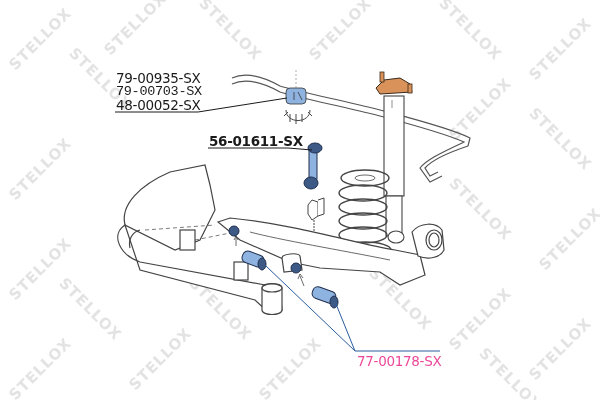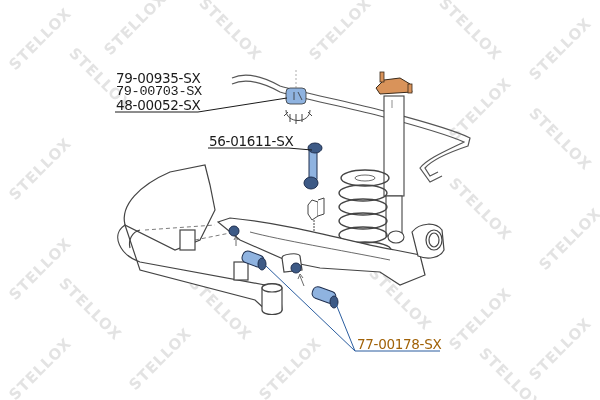--- a/index.html
+++ b/index.html
@@ -1,20 +1,20 @@
 <!DOCTYPE html>
 <html><head>
 <meta charset="utf-8">
 <style>
   html, body { margin: 0; padding: 0; background: #ffffff; }
   body { width: 600px; height: 400px; overflow: hidden; position: relative; font-family: "DejaVu Sans", sans-serif; }
   #stage { position: absolute; left: 0; top: 0; width: 600px; height: 400px; }
   .label { position: absolute; font-family: "DejaVu Sans", sans-serif; font-size: 13.5px; line-height: 14px; letter-spacing: -0.3px; white-space: nowrap; }
   .label.black { color: #1a1a1a; }
-  .label.blue { color: #a16207; }
+  .label.blue { color: #ec4899; margin-top: 17px; }
   .wm { position: absolute; font-family: "DejaVu Sans", sans-serif; font-weight: bold; font-size: 15px; color: #e3e3e3; letter-spacing: 1px; white-space: nowrap; transform-origin: center; }
   svg { position: absolute; left: 0; top: 0; }
 </style>
 </head>
 <body>
 
 <div id="stage">
 
   <div>
     <div class="wm" style="left:0px;top:30px;transform:rotate(-45deg);">STELLOX</div>
@@ -137,19 +137,19 @@
       <polyline points="355,351 336,304" stroke="#2a5d9f"></polyline>
     </g>
   </svg>
 
   <div>
     <div class="label black" style="left:116px;top:71px;">79-00935-SX</div>
     <div class="label black" style="left:116px;top:85px;font-family:Liberation Mono, monospace;">79-00703-SX</div>
     <div class="label black" style="left:116px;top:98px;">48-00052-SX</div>
   </div>
   <div>
-    <div class="label black" style="left:209px;top:134px;">56-01611-SX</div>
+    <div class="label black" style="left:209px;top:134px;font-weight:bold;">56-01611-SX</div>
   </div>
   <div>
     <div class="label blue" style="left:357px;top:337px;">77-00178-SX</div>
   </div>
 
 </div>
 
 </body></html>

